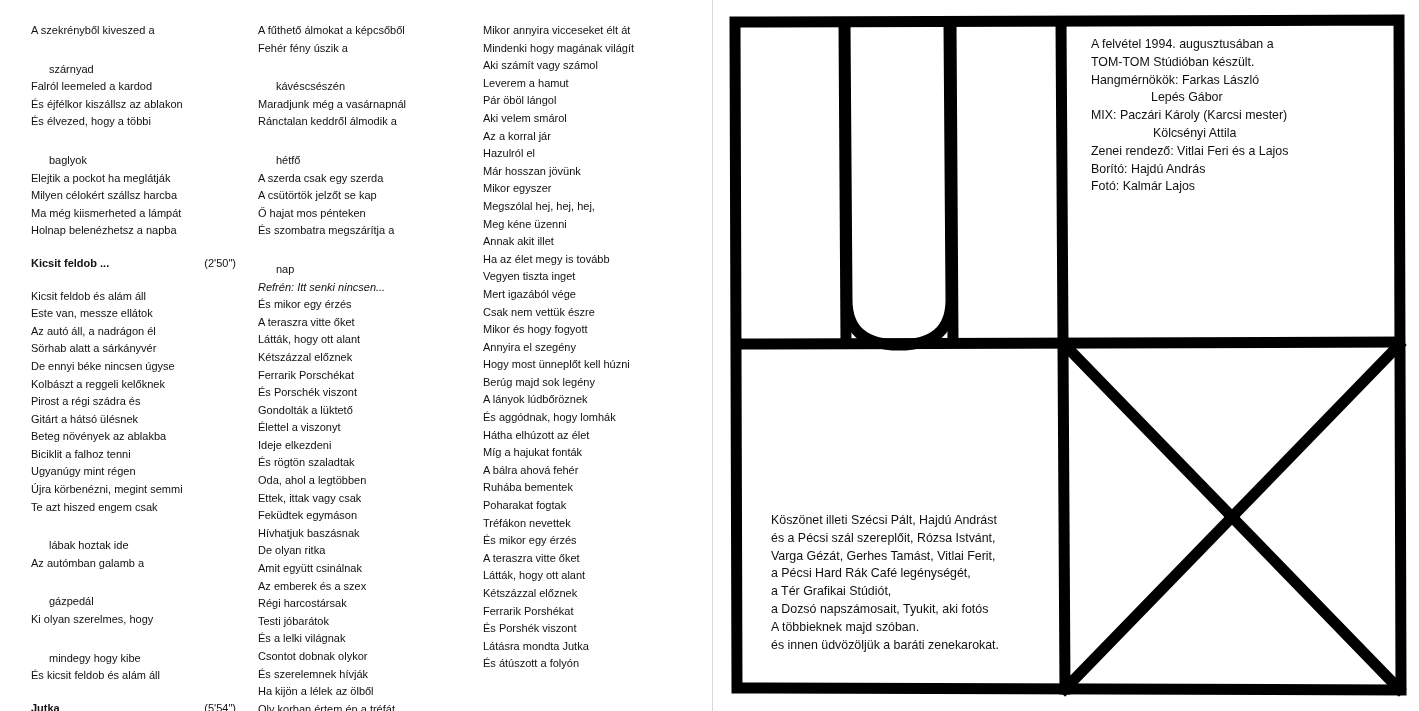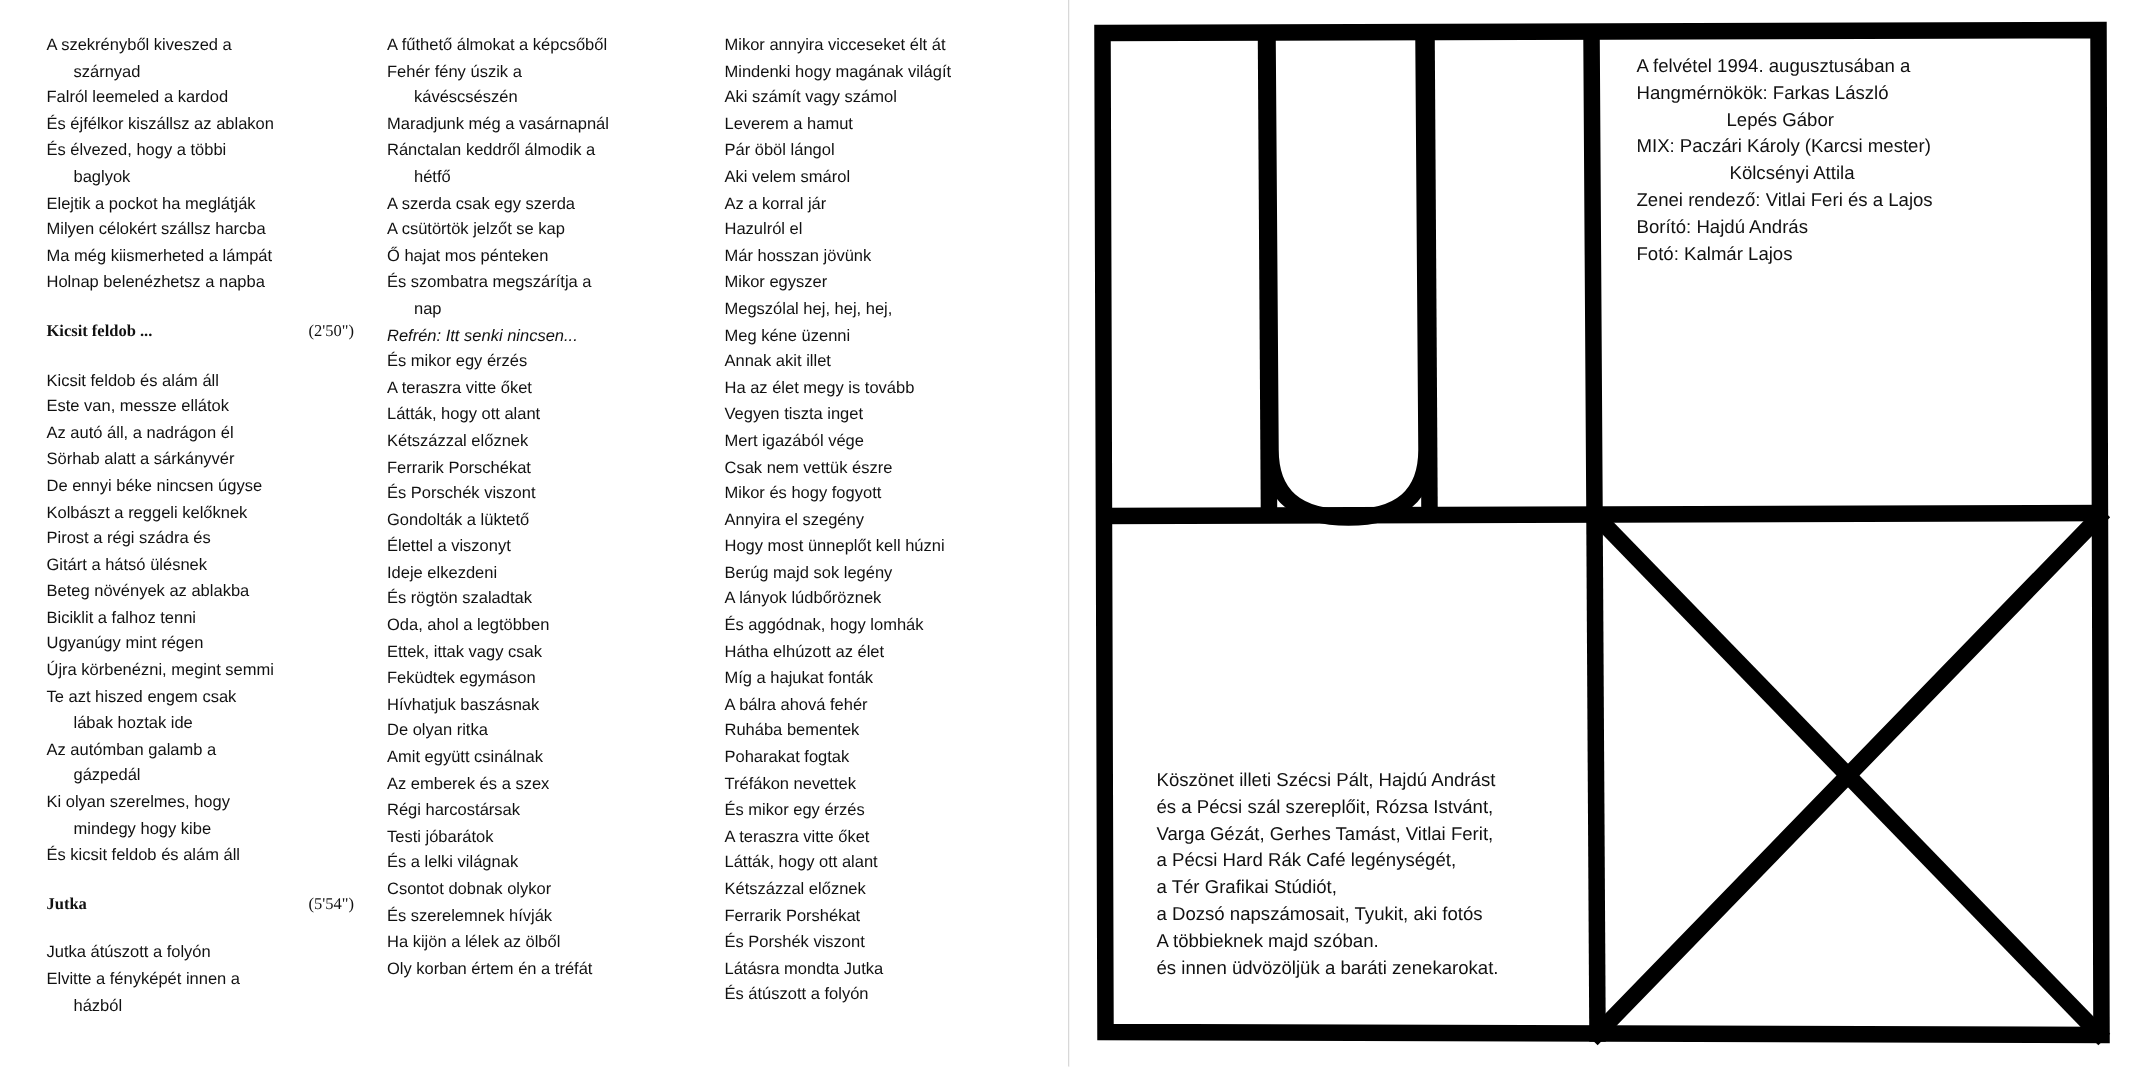--- a/index.html
+++ b/index.html
@@ -39,26 +39,26 @@
   .col-1 { left: 31px;  width: 205px; }
   .col-2 { left: 258px; width: 205px; }
   .col-3 { left: 483px; width: 210px; }
 
   .line {
     white-space: pre-wrap;
   }
   .line.indent {
     padding-left: 18px;
     text-indent: 0;
+    margin-top: 21px;
   }
   .song-title {
     font-weight: bold;
     margin-top: 15px;
     position: relative;
-    font-family: Liberation Serif, serif;
   }
   .song-title .dur {
     position: absolute;
     right: 0;
     top: 0;
     font-weight: normal;
   }
   .gap { height: 15px; }
   .refrain { font-style: italic; }
 
@@ -247,20 +247,21 @@
 
         <path d="M350 345 L352 689"></path>
 
         <path d="M352 345 L686 689"></path>
         <path d="M686 345 L352 689"></path>
       </g>
     </svg>
 
     <div class="credits-block credits-top">
         <div class="line">A felvétel 1994. augusztusában a</div>
+        <div class="line">TOM-TOM Stúdióban készült.</div>
         <div class="line">Hangmérnökök: Farkas László</div>
         <div class="line center-ish">Lepés Gábor</div>
         <div class="line">MIX: Paczári Károly (Karcsi mester)</div>
         <div class="line center-ish2">Kölcsényi Attila</div>
         <div class="line">Zenei rendező: Vitlai Feri és a Lajos</div>
         <div class="line">Borító: Hajdú András</div>
         <div class="line">Fotó: Kalmár Lajos</div>
       </div>
     <div class="credits-block credits-bottom">
         <div class="line">Köszönet illeti Szécsi Pált, Hajdú Andrást</div>

